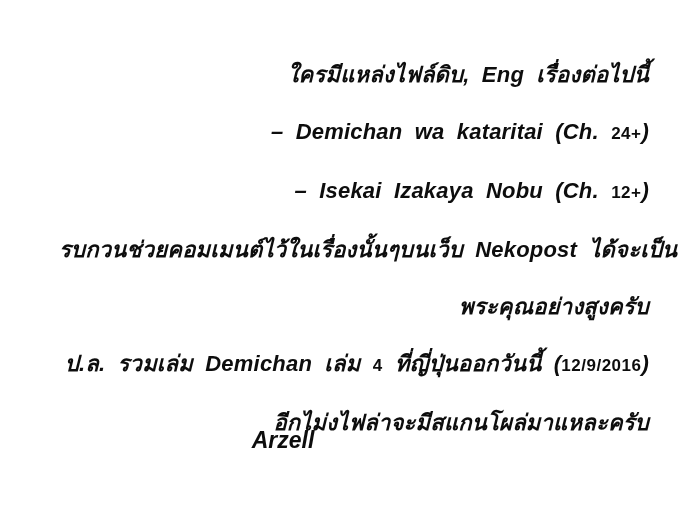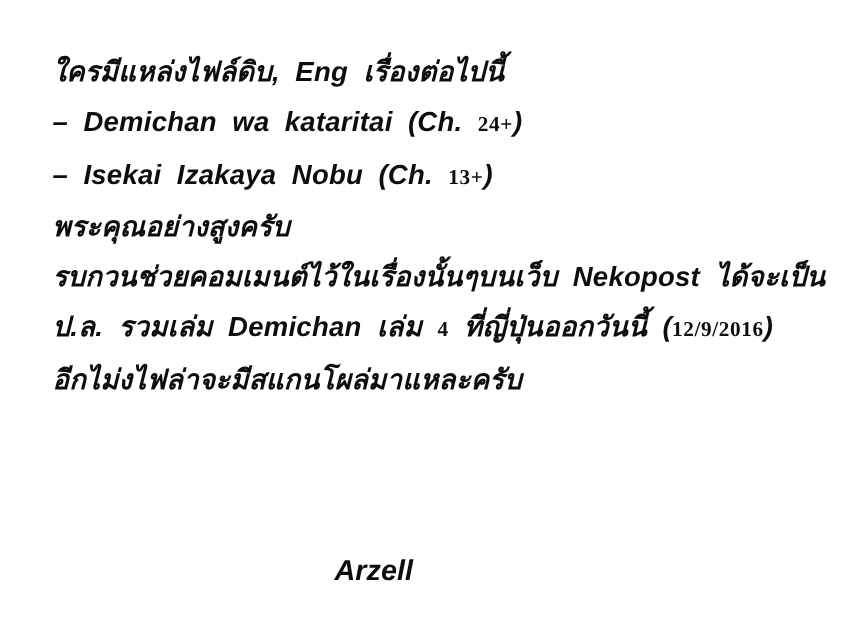--- a/index.html
+++ b/index.html
@@ -19,58 +19,58 @@
     background: #ffffff;
   }
   .note-text {
     position: absolute;
     left: 42px;
     top: 38px;
     right: 28px;
     color: #0d0d0d;
   }
   .line {
-    margin: 0;
+    margin: 17px;
     font-size: 22px;
     line-height: 40px;
     font-weight: bold;
     font-style: italic;
     word-spacing: 6px;
     letter-spacing: 0.2px;
     white-space: nowrap;
+    text-align: right;
   }
   
   .line .num {
     font-style: normal;
     font-size: 17px;
     letter-spacing: 0.5px;
-    font-family: Liberation Serif, serif;
   }
   .signature-line {
     position: absolute;
     left: 0;
     top: 420px;
     width: 566px;
-    margin: 16px;
+    margin: 0;
     text-align: center;
     color: #0d0d0d;
     font-size: 23px;
     line-height: 40px;
     font-weight: bold;
     font-style: italic;
   }
 </style>
 </head>
 <body>
 
 <div class="page" style="background: rgb(255, 255, 255);">
   <div class="note-text">
     <p class="line">ใครมีแหล่งไฟล์ดิบ, Eng เรื่องต่อไปนี้</p>
     <p class="line">– Demichan wa kataritai (Ch. <span class="num">24+</span>)</p>
-    <p class="line">– Isekai Izakaya Nobu (Ch. <span class="num">13+</span>)</p>
+    <p class="line">– Isekai Izakaya Nobu (Ch. <span class="num">12+</span>)</p>
+    <p class="line">รบกวนช่วยคอมเมนต์ไว้ในเรื่องนั้นๆบนเว็บ Nekopost ได้จะเป็น</p>
     <p class="line">พระคุณอย่างสูงครับ</p>
-    <p class="line">รบกวนช่วยคอมเมนต์ไว้ในเรื่องนั้นๆบนเว็บ Nekopost ได้จะเป็น</p>
     <p class="line">ป.ล. รวมเล่ม Demichan เล่ม <span class="num">4</span> ที่ญี่ปุ่นออกวันนี้ (<span class="num">12/9/2016</span>)</p>
     <p class="line">อีกไม่งไฟล่าจะมีสแกนโผล่มาแหละครับ</p>
   </div>
 
   <p class="signature-line">Arzell</p>
 </div>
 
 </body></html>

